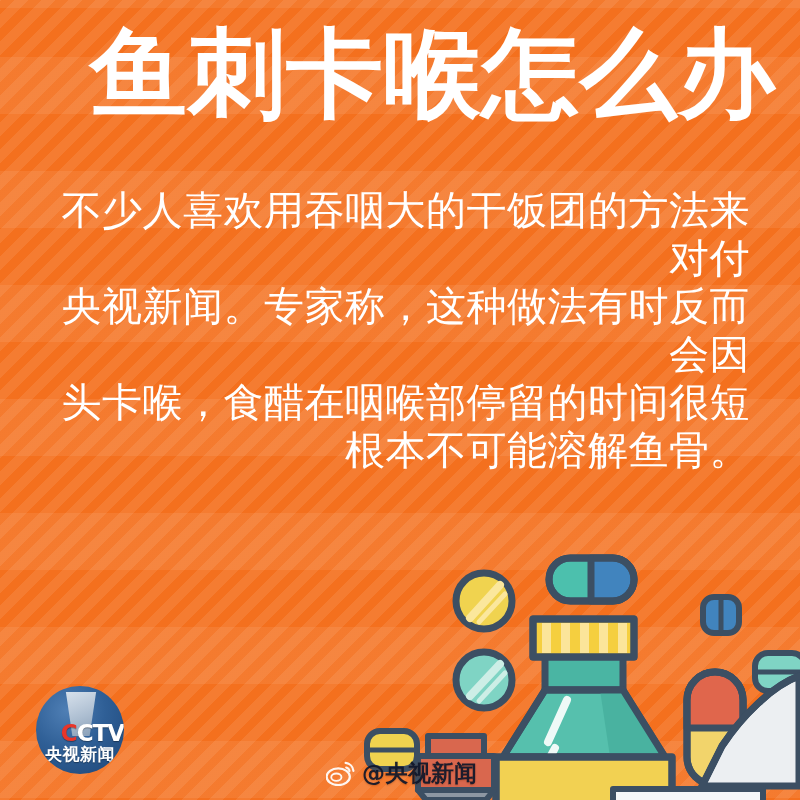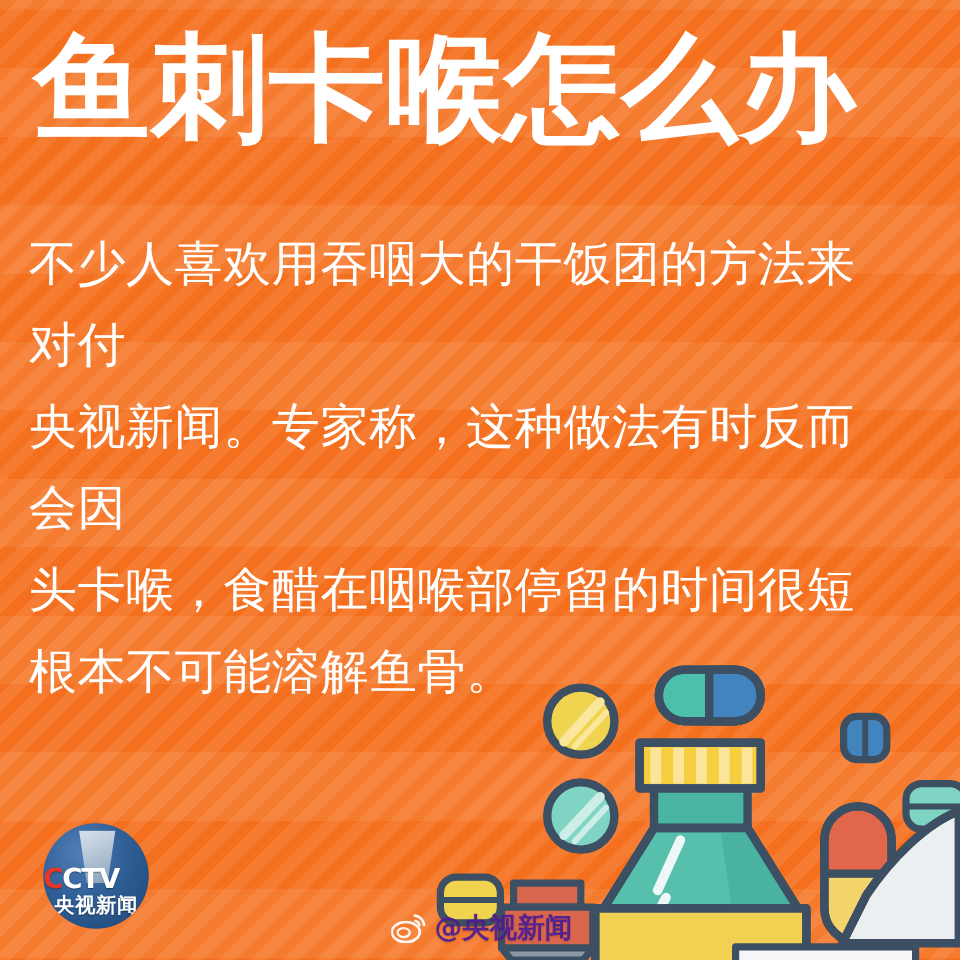--- a/index.html
+++ b/index.html
@@ -49,20 +49,21 @@
     left: 0; right: 0; top: 0;
     height: 8px;
     background: rgba(255,255,255,0.07);
   }
 
   
   .content {
     position: absolute;
     inset: 0;
     z-index: 40;
+    text-align: right;
   }
   .title {
     position: absolute;
     left: 28px;
     top: 18px;
     width: 748px;
     color: #ffffff;
     font-family: "DejaVu Serif", "Liberation Serif", serif;
     font-weight: 700;
     font-size: 97px;
@@ -72,21 +73,21 @@
   }
   .body-copy {
     position: absolute;
     left: 24px;
     top: 186px;
     width: 726px;
     color: #ffffff;
     font-family: "DejaVu Sans", "Liberation Sans", sans-serif;
     font-weight: 400;
     font-size: 40px;
-    line-height: 68px;
+    line-height: 48px;
     letter-spacing: 0.5px;
   }
   .body-copy p { margin: 0; }
 
   
   .illustration {
     position: absolute;
     left: 0;
     top: 0;
     width: 800px;
@@ -118,21 +119,21 @@
     width: 36px;
     height: 44px;
     background: linear-gradient(160deg, #e9eef4 0%, #b9c7d6 55%, #8fa3b8 100%);
     clip-path: polygon(8% 0%, 92% 0%, 74% 100%, 26% 100%);
     opacity: 0.9;
   }
   .cctv-letters {
     position: absolute;
     left: 0; right: 0;
     top: 34px;
-    text-align: left;
+    text-align: right;
     font-family: "DejaVu Sans", "Liberation Sans", sans-serif;
     font-weight: 700;
     font-size: 23px;
     letter-spacing: -1px;
     color: #ffffff;
     text-shadow: 0 1px 1px rgba(0,0,0,0.35);
   }
   .cctv-letters .c1 { color: #e8352a; }
   .cctv-sub {
     position: absolute;
@@ -161,21 +162,21 @@
   }
   .weibo-glyph {
     width: 30px;
     height: 26px;
     color: #ffffff;
   }
   .weibo-text {
     font-family: "DejaVu Sans", "Liberation Sans", sans-serif;
     font-weight: 700;
     font-size: 23px;
-    color: #4c1d95;
+    color: #0f172a;
     letter-spacing: 0px;
     text-shadow: 0 1px 2px rgba(120,45,0,0.35);
   }
 </style>
 </head>
 <body>
 
 <div id="poster">
 
   <div class="bg-base"></div>

